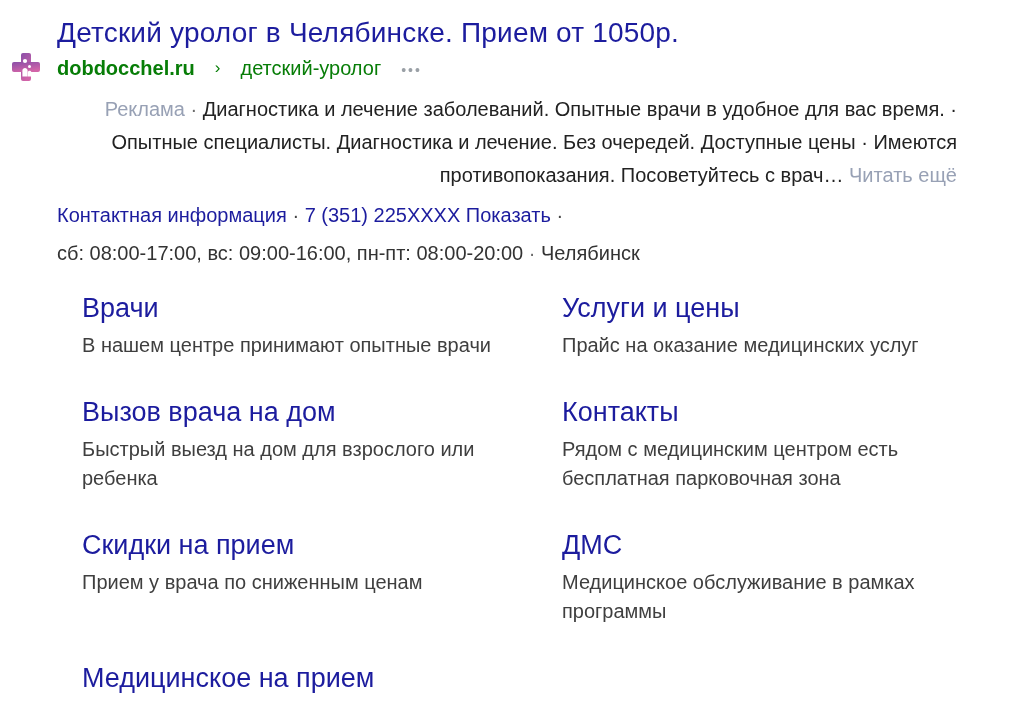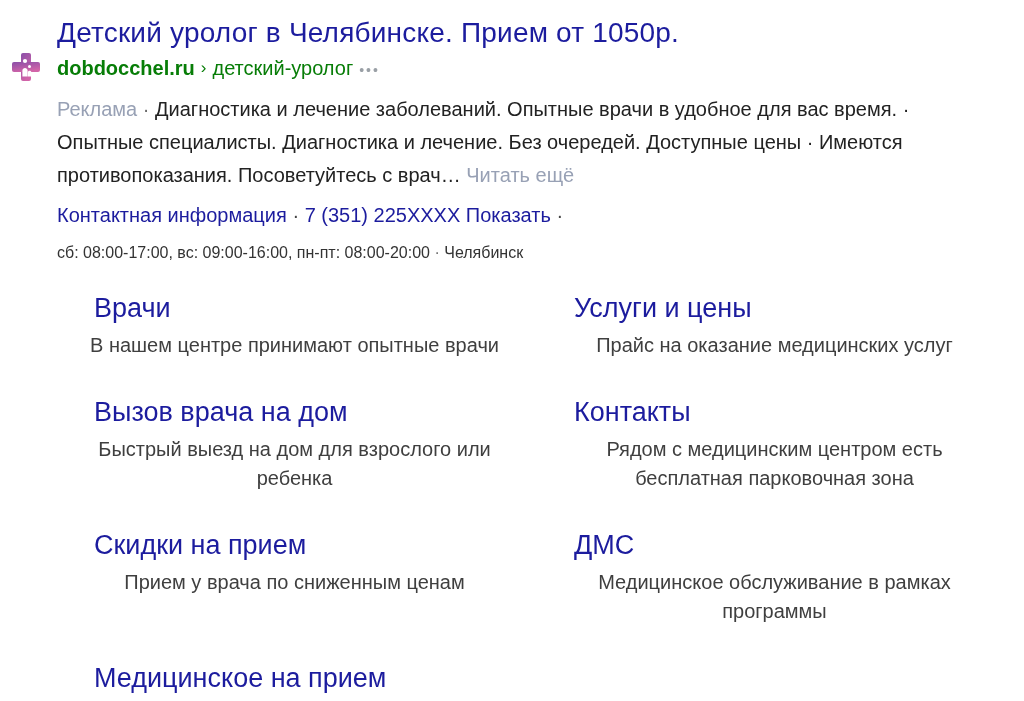--- a/index.html
+++ b/index.html
@@ -14,63 +14,62 @@
   .header-row { display:flex; align-items:flex-end; }
   .favicon { width:32px; height:32px; margin-top:8px; flex:0 0 32px; }
   .title-block { margin-left:15px; min-width:0; }
 
   .title {
     font-size:28px; line-height:34px; color:#1c1c9e;
     cursor:pointer; letter-spacing:0.2px;
   }
   .url-line {
     margin-top:3px; font-size:20px; line-height:26px; color:#077d07;
-    display:flex; align-items:center; gap:6px;
+    display:flex; align-items:center; gap:20px;
   }
   .url-domain { font-weight:bold; cursor:pointer; }
   .url-sep { color:#077d07; font-size:17px; }
   .url-path { cursor:pointer; }
   .url-more {
     color:#9aa0a6; font-size:14px; letter-spacing:2px;
     cursor:pointer; padding-top:4px;
   }
 
   .snippet {
     margin:10px 0 0 47px; max-width:900px;
-    font-size:20px; line-height:33px; color:#222;
+    font-size:20px; line-height:33px; color:#222;text-align:right;
   }
   .ad-label { color:#98a1b5; }
   .sep { color:#6b6b6b; }
   .read-more { color:#98a1b5; cursor:pointer; }
 
   .contact-line {
     margin:8px 0 8px 47px; font-size:20px; line-height:30px; color:#1c1c9e;
   }
   .contact-line .sep { color:#444; }
   .contact-label, .contact-show { cursor:pointer; }
   .contact-phone { cursor:default; }
 
   .hours-line {
-    margin:0 0 0 47px; font-size:16px; line-height:30px; color:#333;
+    margin:0 0 0 47px; font-size:20px; line-height:30px; color:#333;
   }
 
   .sitelinks {
     margin:24px 0 0 72px;
     display:grid;
     grid-template-columns:480px 480px;
     row-gap:36px;
   }
   .sl-cell { padding-right:55px; }
   .sl-title {
     font-size:27px; line-height:32px; color:#1c1c9e; cursor:pointer;
     display:inline-block;
-    margin-left:12px;
   }
   .sl-desc {
-    margin-top:7px; font-size:20px; line-height:29px; color:#3f3f3f;text-align:center;
+    margin-top:7px; font-size:20px; line-height:29px; color:#3f3f3f;
   }
 </style>
 </head>
 <body>
 
 <div class="result">
 
   <div class="header-row">
     <span class="favicon">
       <svg viewBox="0 0 32 32" width="32" height="32">

